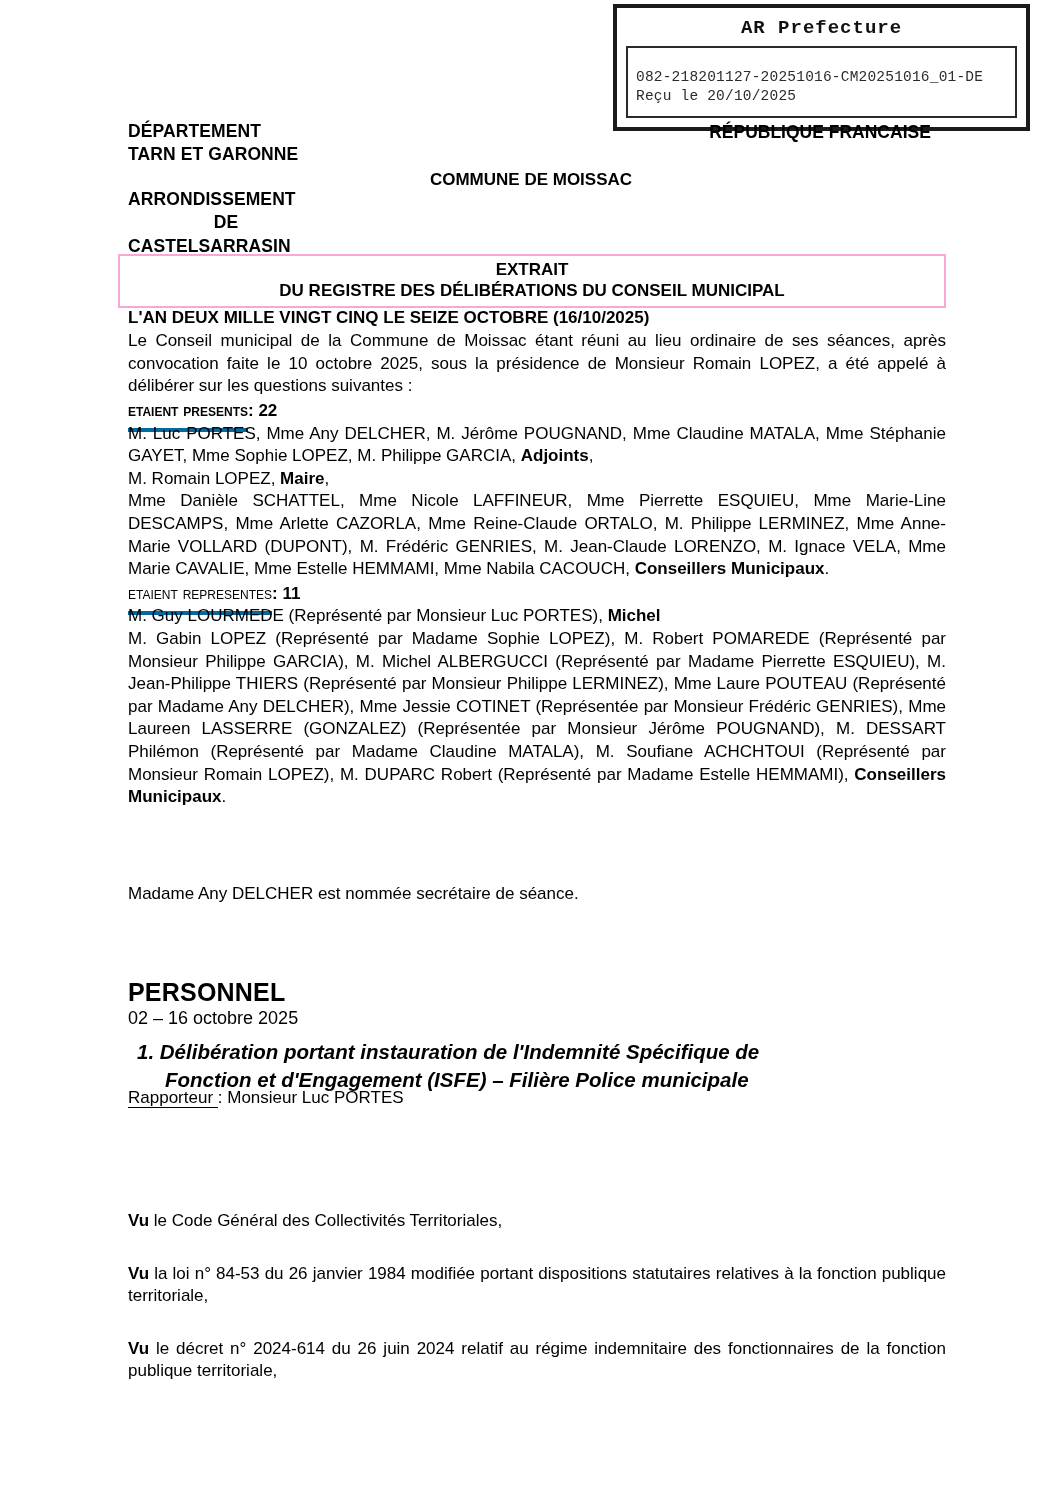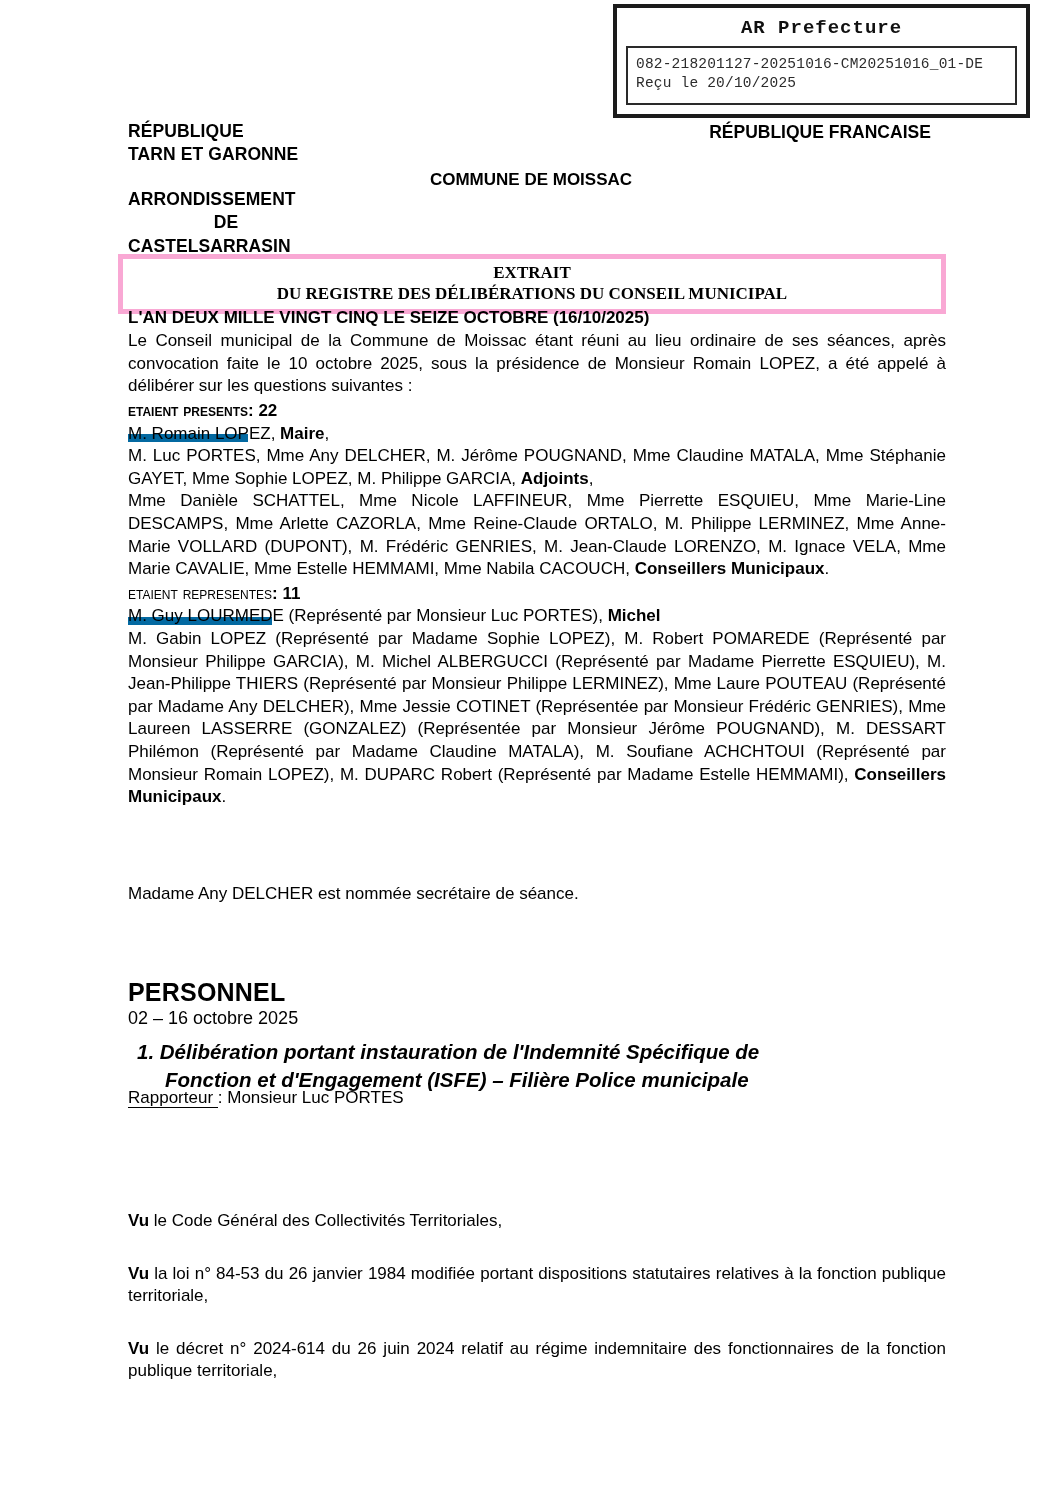--- a/index.html
+++ b/index.html
@@ -36,21 +36,21 @@
     font-family: "Liberation Mono", "DejaVu Sans Mono", monospace;
     font-weight: bold;
     font-size: 19px;
     letter-spacing: 1px;
     text-align: center;
     padding: 3px 0 7px 0;
     color: #111;
   }
   .stamp-inner {
     border: 2px solid #2a2a2a;
-    padding: 7px 8px 10px 8px;
+    padding: 20px 8px 10px 8px;
   }
   .stamp-line {
     font-family: "Liberation Mono", "DejaVu Sans Mono", monospace;
     font-size: 14.5px;
     line-height: 1.32;
     white-space: pre;
     color: #2c2c2c;
     letter-spacing: 0.2px;
   }
 
@@ -94,25 +94,24 @@
     font-size: 17px;
   }
 
   
   .extrait-box {
     position: absolute;
     left: 118px;
     top: 254px;
     width: 828px;
     box-sizing: border-box;
-    border: 5px solid #f9a8d4;
+    border: 2px solid #f9a8d4;
     background: #ffffff;
     text-align: center;
     padding: 3px 0 4px 0;
-    font-family: Liberation Serif, serif;
   }
   .extrait-box .l1 {
     font-weight: bold;
     font-size: 17px;
     line-height: 1.25;
   }
   .extrait-box .l2 {
     font-weight: bold;
     font-size: 17px;
     line-height: 1.25;
@@ -140,22 +139,22 @@
   }
   p.para.nj { text-align: left; }
   .sc-head {
     font-size: 17.5px;
     line-height: 1.33;
     margin: 1px 0 0 0;
   }
   .sc-head .u {
     font-variant: small-caps;
     text-transform: lowercase;
-    border-bottom: 8px solid #0369a1;
-    padding-bottom: 14px;
+    border-bottom: 4px solid #0369a1;
+    padding-bottom: 8px;
   }
   .sc-head.bold .u { font-weight: bold; }
   .sc-head .rest { font-size: 17px; font-weight: bold; }
 
   
   .secretary {
     position: absolute;
     left: 128px;
     top: 884px;
     font-size: 17px;
@@ -233,21 +232,21 @@
 
   <div class="stamp">
     <div class="stamp-title">AR Prefecture</div>
     <div class="stamp-inner">
       <div class="stamp-line">082-218201127-20251016-CM20251016_01-DE</div>
       <div class="stamp-line">Reçu le 20/10/2025</div>
     </div>
   </div>
 
   <div class="hdr-dept">
-    <div>RÉPUBLIQUE</div>
+    <div>DÉPARTEMENT</div>
     <div>TARN ET GARONNE</div>
   </div>
 
   <div class="hdr-arr">
     <div>ARRONDISSEMENT</div>
     <div class="c">DE</div>
     <div>CASTELSARRASIN</div>
   </div>
 
   <div class="hdr-rf">RÉPUBLIQUE FRANCAISE</div>
@@ -262,23 +261,23 @@
   <div class="body">
 
     <div class="line-an">L'AN DEUX MILLE VINGT CINQ LE SEIZE OCTOBRE (16/10/2025)</div>
 
     <p class="para">Le Conseil municipal de la Commune de Moissac étant réuni au lieu ordinaire de ses séances, après convocation faite le 10 octobre 2025, sous la présidence de Monsieur Romain LOPEZ, a été appelé à délibérer sur les questions suivantes :</p>
 
     <div class="sc-head bold">
       <span class="u">Etaient Presents</span><span class="rest">: 22</span>
     </div>
 
+    <p class="para"><span>M. Luc PORTES, Mme Any DELCHER, M. Jérôme POUGNAND, Mme Claudine MATALA, Mme Stéphanie GAYET, Mme Sophie LOPEZ, M. Philippe GARCIA, </span><b>Adjoints</b><span>,</span></p>
+
     <p class="para nj"><span>M. Romain LOPEZ, </span><b>Maire</b><span>,</span></p>
-
-    <p class="para"><span>M. Luc PORTES, Mme Any DELCHER, M. Jérôme POUGNAND, Mme Claudine MATALA, Mme Stéphanie GAYET, Mme Sophie LOPEZ, M. Philippe GARCIA, </span><b>Adjoints</b><span>,</span></p>
 
     <p class="para"><span>Mme Danièle SCHATTEL, Mme Nicole LAFFINEUR, Mme Pierrette ESQUIEU, Mme Marie-Line DESCAMPS, Mme Arlette CAZORLA, Mme Reine-Claude ORTALO, M. Philippe LERMINEZ, Mme Anne-Marie VOLLARD (DUPONT), M. Frédéric GENRIES, M. Jean-Claude LORENZO, M. Ignace VELA, Mme Marie CAVALIE, Mme Estelle HEMMAMI, Mme Nabila CACOUCH, </span><b>Conseillers Municipaux</b><span>.</span></p>
 
     <div class="sc-head">
       <span class="u">Etaient representes</span><span class="rest">: 11</span>
     </div>
 
     <p class="para nj"><span>M. Guy LOURMEDE (Représenté par Monsieur Luc PORTES), </span><b>Michel</b></p>
 
     <p class="para"><span>M. Gabin LOPEZ (Représenté par Madame Sophie LOPEZ), M. Robert POMAREDE (Représenté par Monsieur Philippe GARCIA), M. Michel ALBERGUCCI (Représenté par Madame Pierrette ESQUIEU), M. Jean-Philippe THIERS (Représenté par Monsieur Philippe LERMINEZ), Mme Laure POUTEAU (Représenté par Madame Any DELCHER), Mme Jessie COTINET (Représentée par Monsieur Frédéric GENRIES), Mme Laureen LASSERRE (GONZALEZ) (Représentée par Monsieur Jérôme POUGNAND), M. DESSART Philémon (Représenté par Madame Claudine MATALA), M. Soufiane ACHCHTOUI (Représenté par Monsieur Romain LOPEZ), M. DUPARC Robert (Représenté par Madame Estelle HEMMAMI), </span><b>Conseillers Municipaux</b><span>.</span></p>

